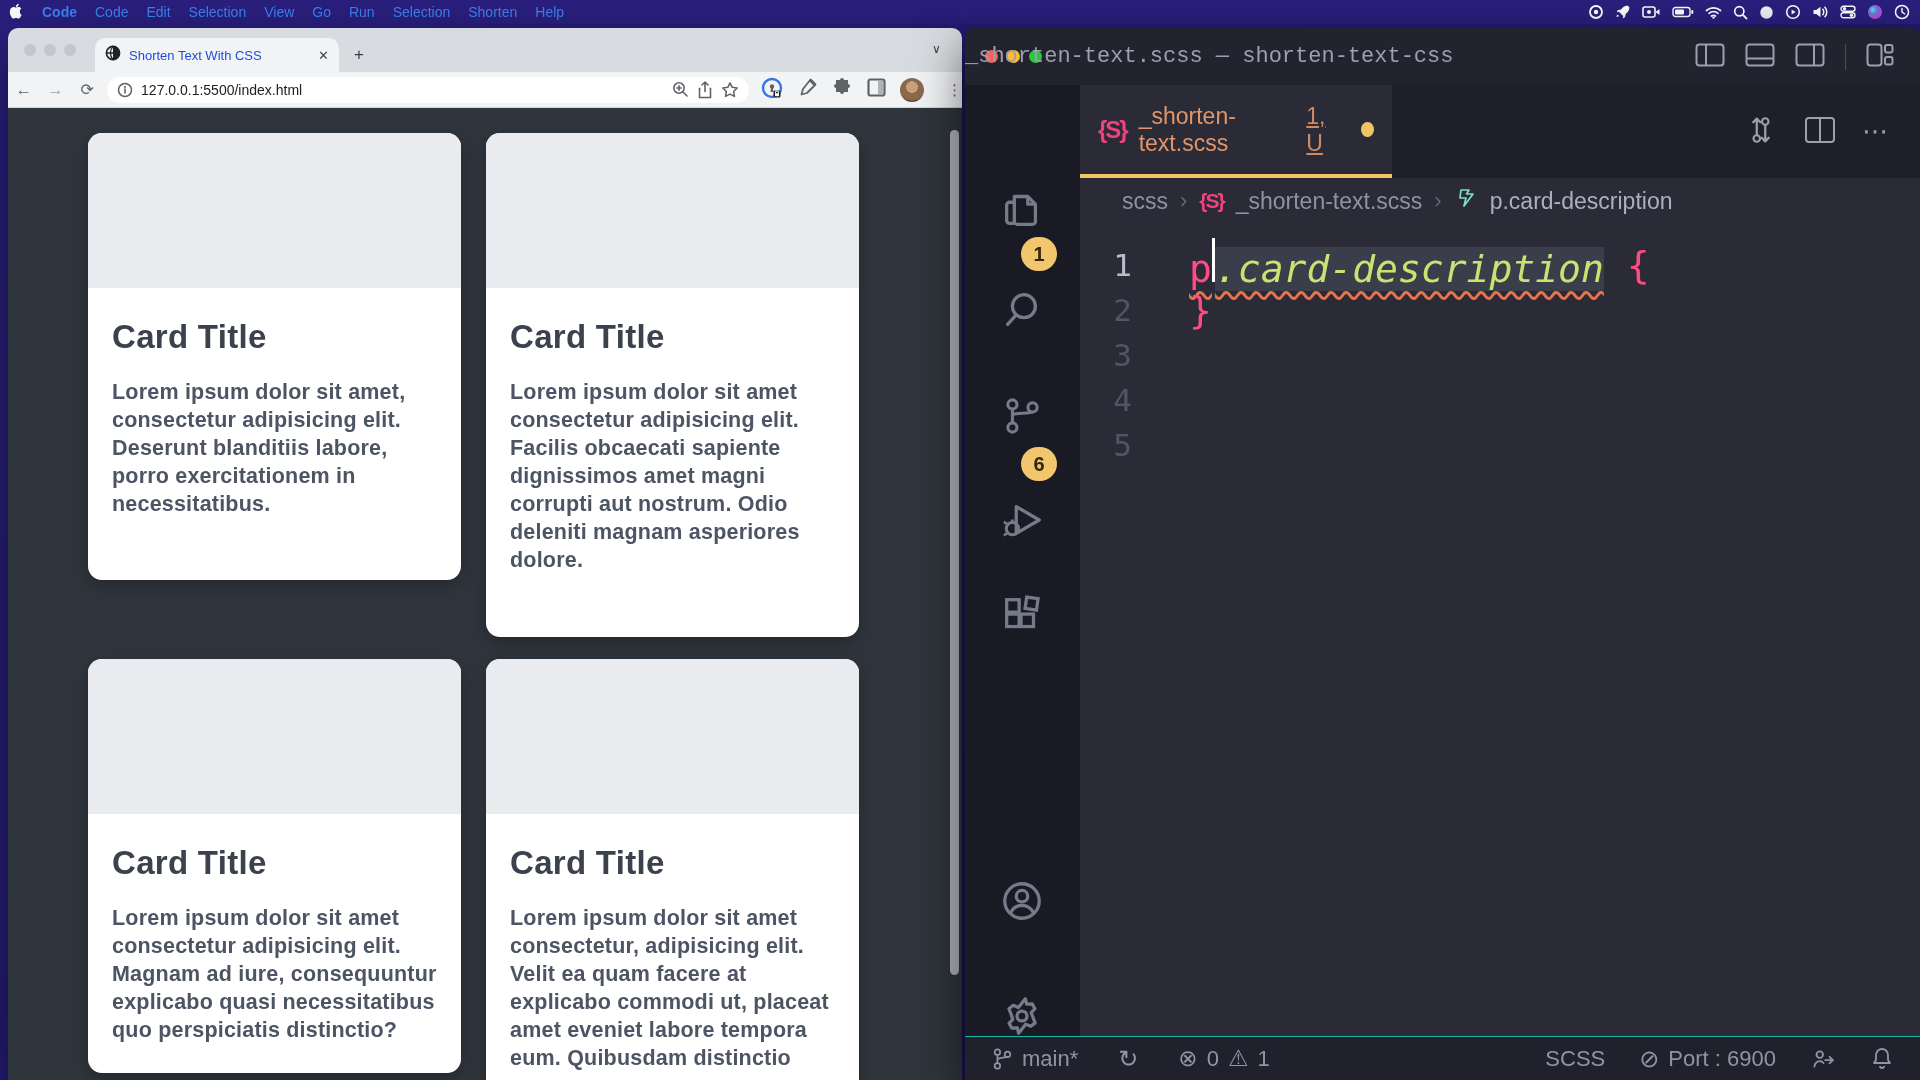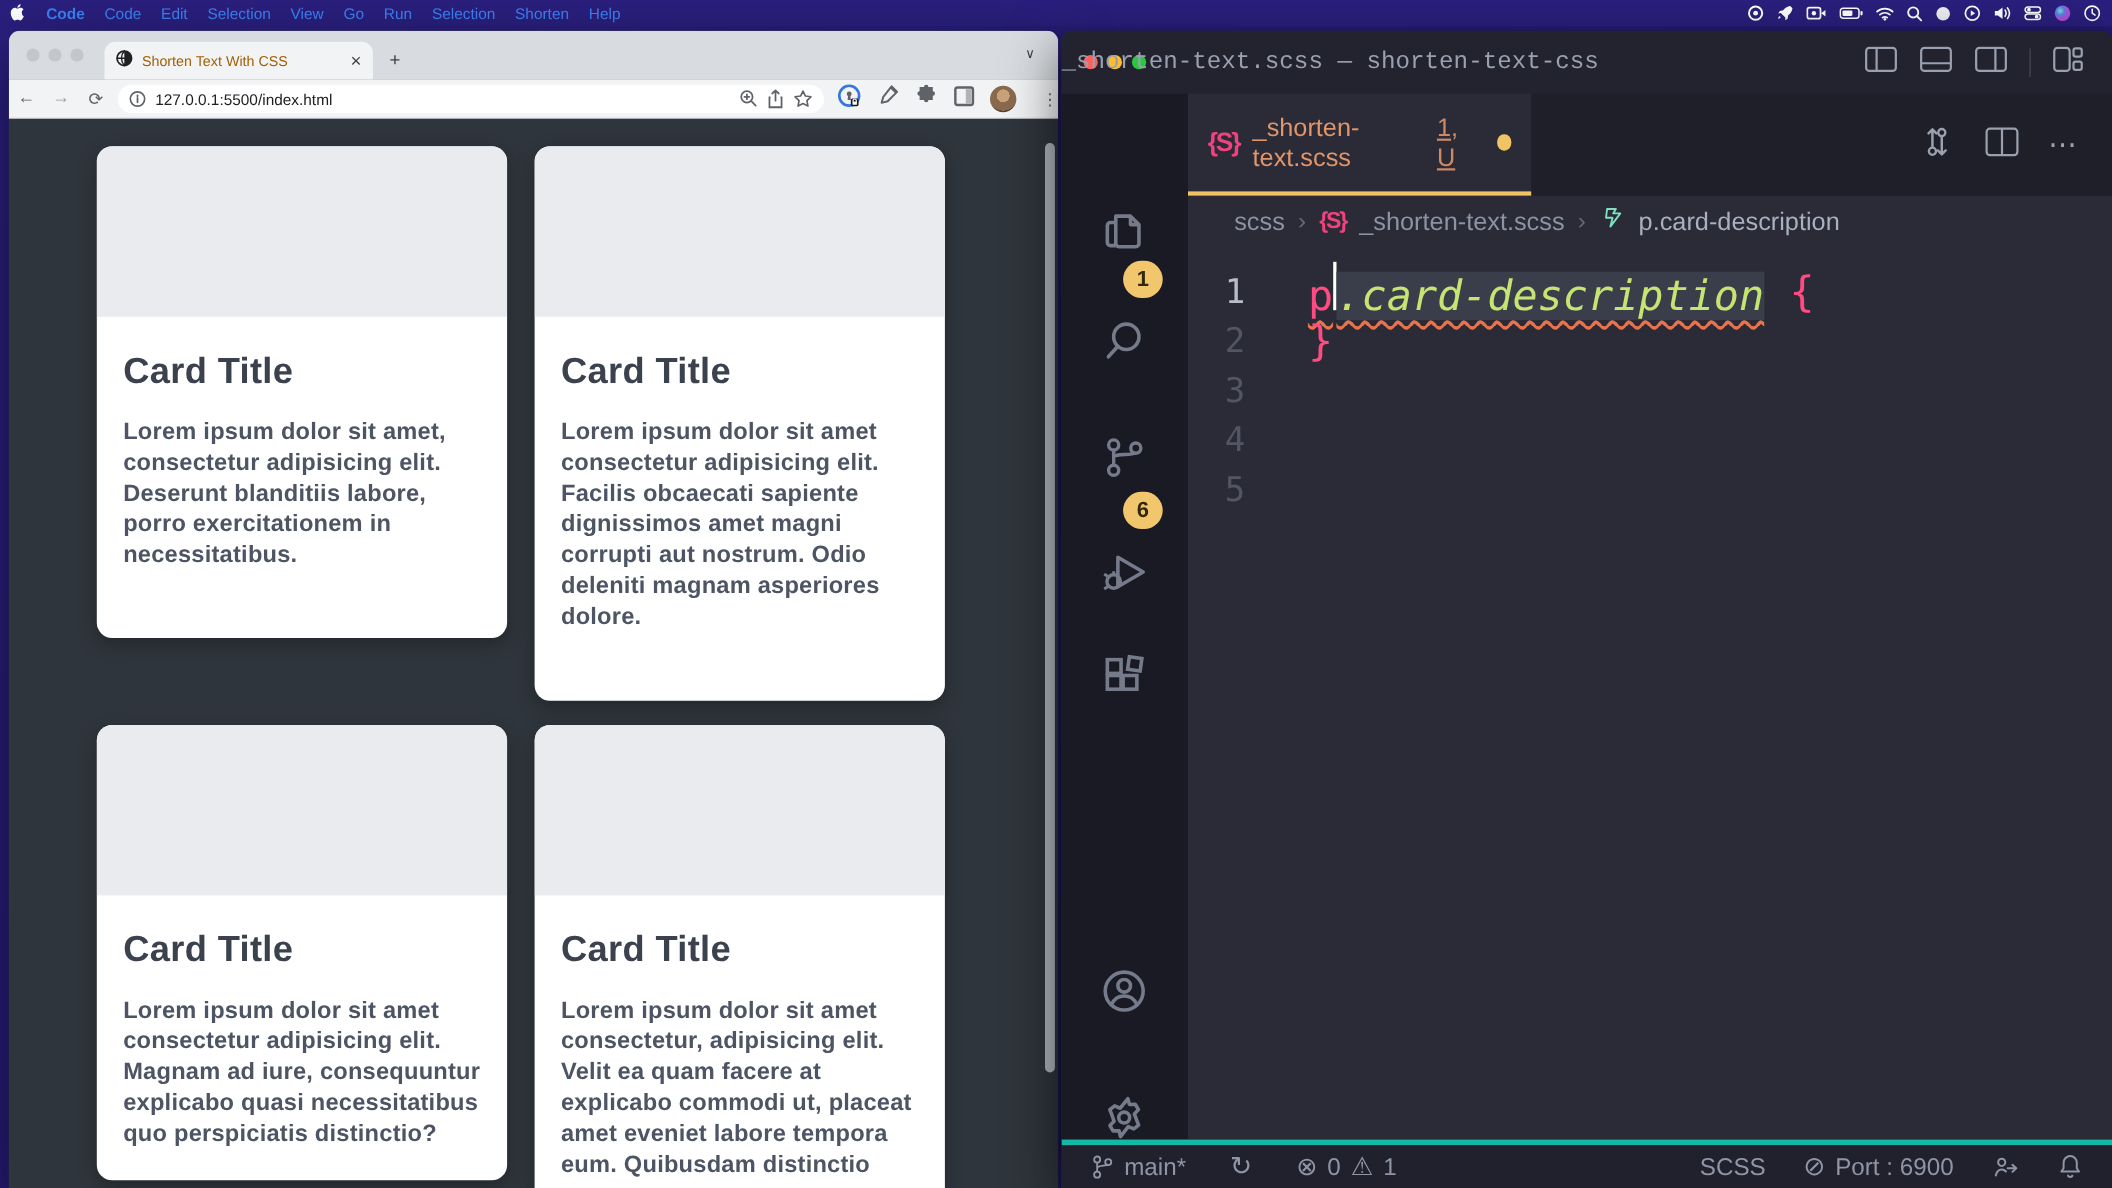--- a/index.html
+++ b/index.html
@@ -16,21 +16,21 @@
   #menu-status { margin-left:auto; display:flex; align-items:center; gap:11px; padding-right:10px; }
   #menu-status svg { display:block; }
 
   
   #browser { left:8px; top:28px; width:954px; height:1052px; border-radius:10px 10px 0 0;
     overflow:hidden; background:#2f353c; box-shadow:0 18px 50px rgba(0,0,0,.55); }
   #tabstrip { left:0; top:0; width:954px; height:44px; background:#d8dbdf; }
   .tl { width:12px; height:12px; border-radius:50%; background:#c3c7cb; top:16px; }
   #btab { left:87px; top:10px; width:244px; height:34px; background:#f2f3f5; border-radius:10px 10px 0 0;
     display:flex; align-items:center; padding:0 10px; gap:8px; }
-  #btab .t { font-size:13px; color:#a16207; flex:1; white-space:nowrap; overflow:hidden; }
+  #btab .t { font-size:13px; color:#1d4ed8; flex:1; white-space:nowrap; overflow:hidden; }
   #btab .x { color:#444; font-size:13px; }
   #newtab { left:346px; top:18px; color:#3c4043; font-size:17px; line-height:17px; }
   #tabchev { left:924px; top:14px; color:#3c4043; font-size:12px; }
   #btoolbar { left:0; top:44px; width:954px; height:36px; background:#f2f3f5; border-bottom:1px solid #d2d5d9;
     display:flex; align-items:center; color:#5f6368; }
   .navic { width:32px; text-align:center; font-size:16px; color:#5f6368; }
   .navic.dim { color:#9aa0a6; }
   #urlpill { margin-left:4px; width:648px; height:26px; background:#ffffff; border-radius:13px;
     display:flex; align-items:center; padding:0 10px; gap:8px; }
   #urlpill .url { font-size:14px; color:#202124; flex:1; }
@@ -81,21 +81,21 @@
     font-family:"DejaVu Sans Mono", monospace; }
   .cline { position:absolute; left:0; width:840px; height:45px; display:flex; align-items:center; }
   .lnum { width:52px; text-align:right; color:#525564; font-size:31px; }
   .lnum.active { color:#b9bdc9; }
   .ctext { margin-left:57px; font-size:38px; display:flex; align-items:center; }
   .tok-pink { color:#ff4b82; }
   .tok-sel { color:#c6e472; font-style:italic; background:#3a3d4a; }
   .squiggly { text-decoration:underline wavy #e8734a 2.5px; text-underline-offset:9px; text-decoration-skip-ink:none; }
   #cursor { display:inline-block; width:3px; height:44px; background:#ffffff; }
 
-  #statusbar { left:0; top:1008px; width:955px; height:44px; background:#20212c; border-top:5px solid #14b8a6;
+  #statusbar { left:0; top:1008px; width:955px; height:44px; background:#20212c; border-top:1px solid #14b8a6;
     display:flex; align-items:center; justify-content:space-between; color:#8f95a7; font-size:22px; padding:0 26px; }
   #statusbar .grp { display:flex; align-items:center; gap:40px; }
   #statusbar .item { display:flex; align-items:center; gap:9px; }
   #statusbar svg { display:block; }
 </style>
 </head>
 <body>
 
 <div id="stage">
 

